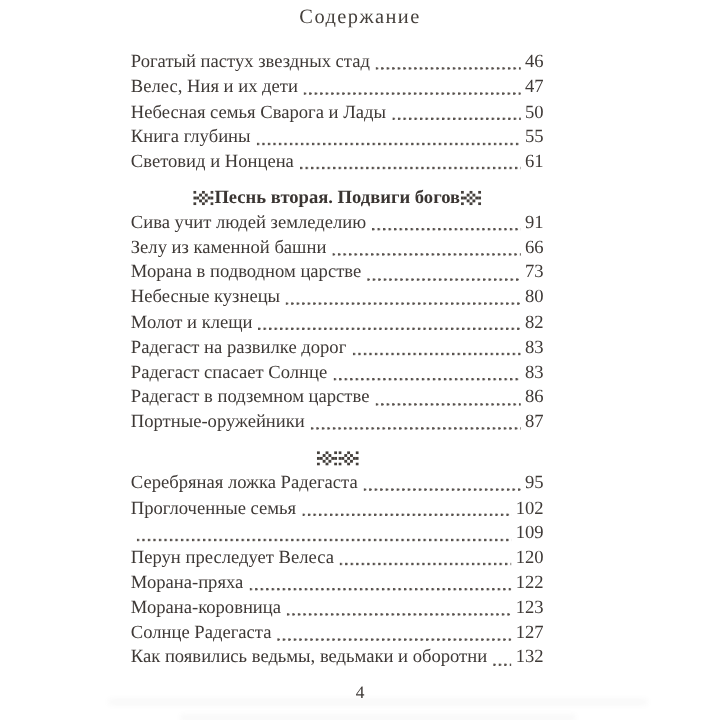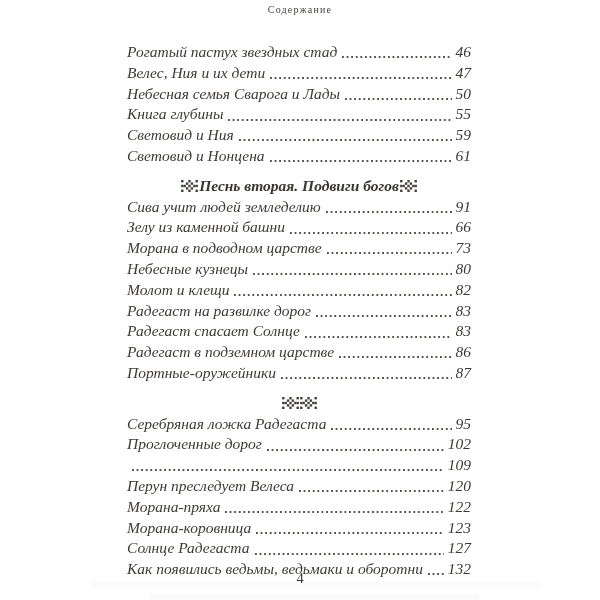--- a/index.html
+++ b/index.html
@@ -7,29 +7,28 @@
     width:600px;height:600px;
     background:#ffffff;
     font-family:"Liberation Serif","DejaVu Serif",serif;
     color:#3e3936;
     overflow:hidden;
   }
   .page{position:relative;width:600px;height:600px;background:#ffffff;}
   .title{
     position:absolute;top:4px;left:0;right:0;
     text-align:center;
-    font-size:10px;
+    font-size:17px;
     letter-spacing:1.2px;
     color:#45403c;
   }
   .toc{
     position:absolute;
-    left:127px;top:42px;width:344px;
+    left:109px;top:42px;width:344px;
     font-size:15.5px;
-    font-style:italic;
   }
   .row{
     display:flex;
     align-items:baseline;
     height:20.8px;
     line-height:20.8px;
     white-space:nowrap;
   }
   .row .t{flex:0 0 auto;}
   .row .leader{
@@ -92,25 +91,20 @@
       <span class="t">Небесная семья Сварога и Лады</span>
       <span class="leader"></span>
       <span class="p">50</span>
     </div>
     <div class="row">
       <span class="t">Книга глубины</span>
       <span class="leader"></span>
       <span class="p">55</span>
     </div>
     <div class="row">
-      <span class="t">Световид и Ния</span>
-      <span class="leader"></span>
-      <span class="p">59</span>
-    </div>
-    <div class="row">
       <span class="t">Световид и Нонцена</span>
       <span class="leader"></span>
       <span class="p">61</span>
     </div>
 
     <div class="heading">
       <svg class="orn" viewBox="0 0 14 10">
         <rect x="0" y="0" width="2" height="2"></rect>
           <rect x="12" y="0" width="2" height="2"></rect>
         <rect x="0" y="8" width="2" height="2"></rect>
@@ -229,21 +223,21 @@
         <rect x="6" y="8" width="2" height="2"></rect>
       </svg>
     </div>
 
     <div class="row">
       <span class="t">Серебряная ложка Радегаста</span>
       <span class="leader"></span>
       <span class="p">95</span>
     </div>
     <div class="row">
-      <span class="t">Проглоченные дорог</span>
+      <span class="t">Проглоченные семья</span>
       <span class="leader"></span>
       <span class="p">102</span>
     </div>
     <div class="row">
       <span class="leader"></span>
       <span class="p">109</span>
     </div>
     <div class="row">
       <span class="t">Перун преследует Велеса</span>
       <span class="leader"></span>

